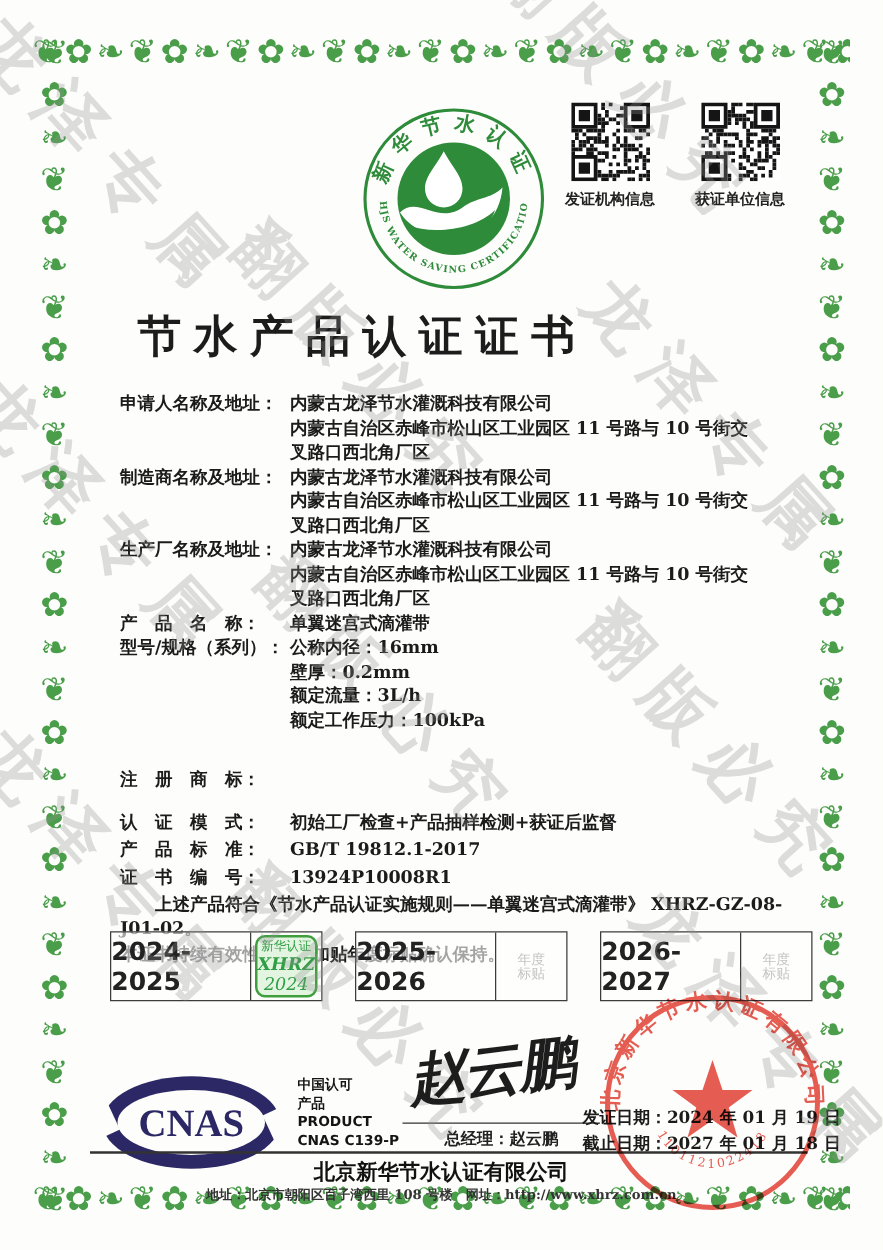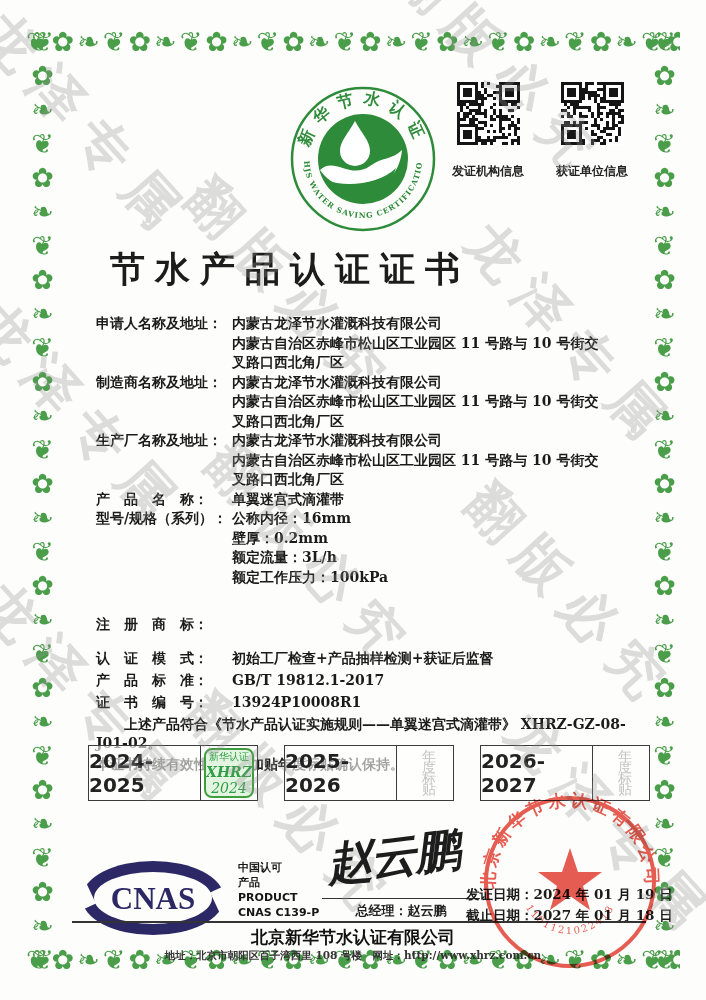--- a/index.html
+++ b/index.html
@@ -16,21 +16,21 @@
   .bs-right{right:26px;}
 
   
   .wm{position:absolute;z-index:3;font-size:54px;font-weight:700;letter-spacing:16px;color:rgba(145,145,145,0.30);transform:rotate(48deg);white-space:nowrap;pointer-events:none;}
 
   
   .logo-wrap{position:absolute;left:288px;top:84px;width:150px;height:150px;z-index:2;}
   .qr-block{position:absolute;left:448px;top:82px;z-index:2;display:flex;gap:24px;}
   .qr-unit{display:flex;flex-direction:column;align-items:center;width:80px;}
   .qr-box{width:63px;height:63px;}
-  .qr-label{margin-top:18px;font-size:12px;font-weight:700;color:#222;white-space:nowrap;}
+  .qr-label{margin-top:6px;font-size:12px;font-weight:700;color:#222;white-space:nowrap;}
 
   
   .cert-title{position:absolute;left:0;top:246px;width:580px;text-align:center;font-family:"DejaVu Sans","Liberation Sans",sans-serif;font-size:35px;font-weight:900;letter-spacing:10px;color:#1c1c1c;z-index:2;}
 
   
   .fields{position:absolute;left:96px;top:314px;width:536px;z-index:2;font-size:14px;font-weight:700;color:#1b1b1b;}
   .frow{display:flex;line-height:19.5px;}
   .flabel{width:136px;flex:0 0 136px;}
   .fvalue{flex:1;}
   .gap28{height:28px;}
@@ -41,21 +41,21 @@
 
   
   .year-row{position:absolute;left:88px;top:745px;width:562px;display:flex;justify-content:space-between;z-index:2;}
   .ybox{width:168px;height:54px;border:1.5px solid #3c3c3c;display:flex;background:rgba(255,255,255,.6);}
   .ycell-year{flex:1;display:flex;align-items:center;justify-content:center;font-family:"DejaVu Sans","Liberation Sans",sans-serif;font-size:20px;font-weight:700;color:#222;}
   .ycell-side{width:56px;border-left:1.5px solid #3c3c3c;display:flex;align-items:center;justify-content:center;}
   .sticker{width:46px;height:46px;border:2px solid #3f9f3f;border-radius:8px;background:#e3f5e1;display:flex;flex-direction:column;align-items:center;justify-content:center;color:#2f9e44;}
   .sticker .s1{font-size:10px;font-weight:400;}
   .sticker .s2{font-size:14px;font-style:italic;font-weight:700;}
   .sticker .s3{font-size:14px;font-style:italic;font-weight:400;}
-  .placeholder{font-size:14px;color:#c4c4c4;width:22px;text-align:right;line-height:11px;}
+  .placeholder{font-size:11px;color:#c4c4c4;width:22px;text-align:right;line-height:11px;}
 
   
   .cnas-logo{position:absolute;left:78px;top:858px;z-index:2;}
   .cnas-text{position:absolute;left:238px;top:860px;z-index:2;font-family:"DejaVu Sans","Liberation Sans",sans-serif;font-size:11px;font-weight:700;color:#151515;line-height:15px;}
   .signature{position:absolute;left:330px;top:826px;z-index:4;font-size:46px;font-weight:700;color:#1d1d1d;transform:rotate(-7deg) skewX(-14deg);letter-spacing:-2px;font-family:"DejaVu Serif",serif;}
   .signer{position:absolute;left:322px;top:898px;width:158px;border-top:1.5px solid #333;text-align:center;font-size:13px;font-weight:700;color:#222;padding-top:3px;z-index:2;}
   .dates{position:absolute;left:466px;top:884px;z-index:2;font-size:13.5px;font-weight:700;color:#1b1b1b;line-height:21px;white-space:nowrap;}
   .seal{position:absolute;left:480px;top:792px;z-index:5;mix-blend-mode:multiply;pointer-events:none;}
   .bottom-rule{position:absolute;left:72px;right:60px;top:921px;border-top:2px solid #333;z-index:2;}
   .company{position:absolute;left:0;top:926px;width:706px;text-align:center;font-size:17px;font-weight:700;color:#111;z-index:2;}

